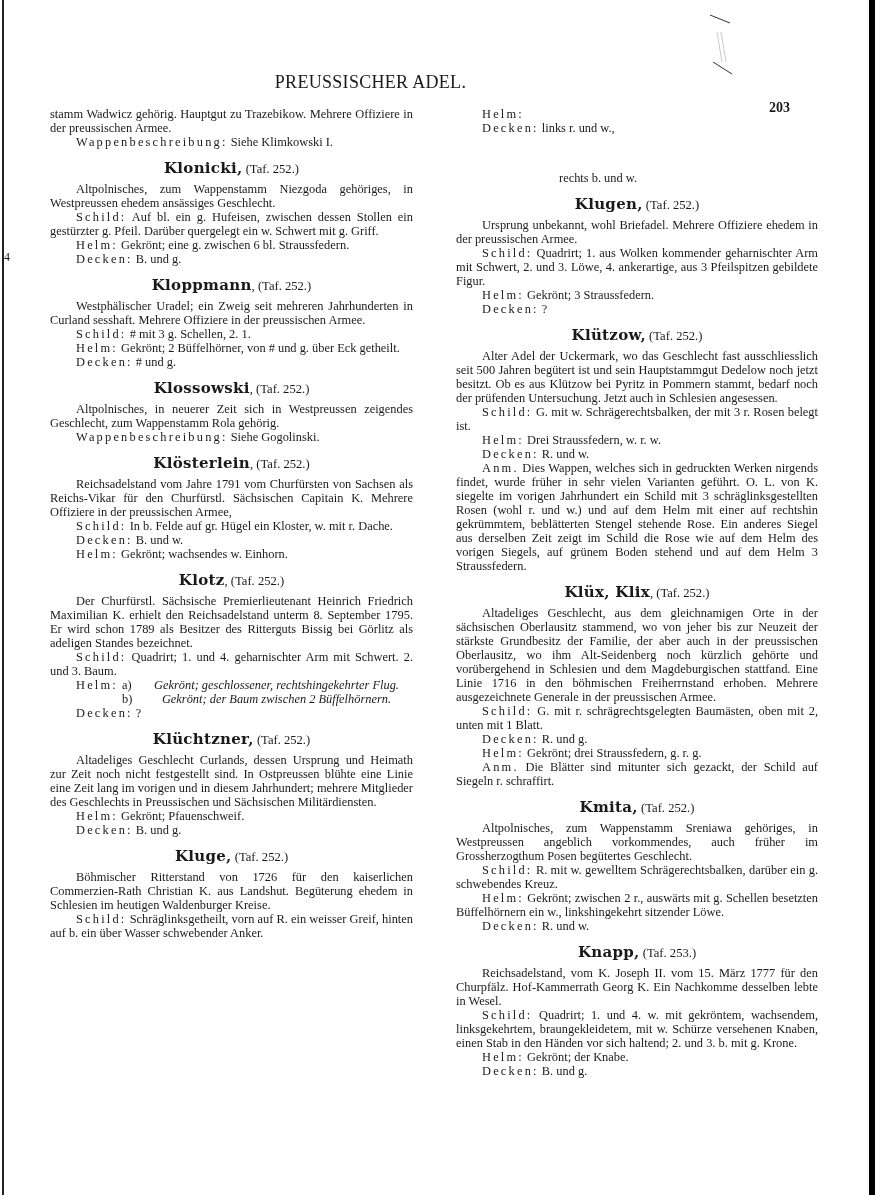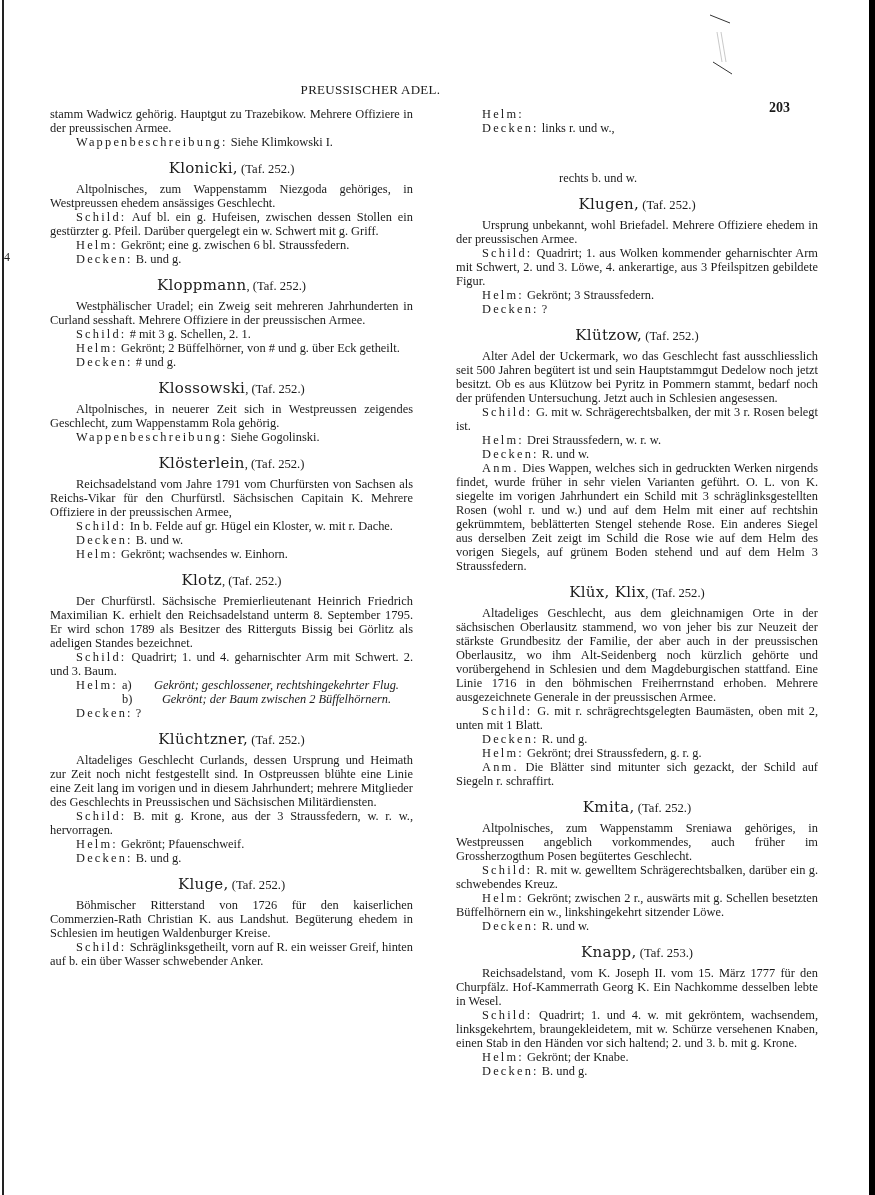--- a/index.html
+++ b/index.html
@@ -6,28 +6,28 @@
   body {
     width: 875px; height: 1195px; background: #ffffff; position: relative; overflow: hidden;
     font-family: "Liberation Serif", "DejaVu Serif", serif; color: #1a1a1a;
   }
   .left-edge { position: absolute; left: 2px; top: 0; width: 2px; height: 1195px; background: #222; }
   .left-edge-mark { position: absolute; left: 4px; top: 250px; font-size: 12px; }
   .right-edge { position: absolute; right: 0; top: 0; width: 6px; height: 1195px; background: #000; }
   .pencil-marks { position: absolute; left: 705px; top: 10px; width: 40px; height: 70px; }
   .running-head {
     position: absolute; left: 0; top: 72px; width: 741px; text-align: center;
-    font-size: 13px; letter-spacing: 0.3px; margin-top: 10px;
+    font-size: 18px; letter-spacing: 0.3px;
   }
   .page-number { position: absolute; left: 769px; top: 70px; font-size: 14px; font-weight: bold; margin-top: 30px; }
   .col { position: absolute; font-size: 12.4px; line-height: 14px; text-align: justify; }
   .col.left { left: 50px; top: 107px; width: 363px; }
   .col.right { left: 456px; top: 107px; width: 362px; }
   .entry-title { text-align: center; margin: 12px 0 6px 0; font-size: 12.6px; }
-  .entry-title .name { font-weight: 400; font-size: 15px; font-family: "DejaVu Serif", serif; letter-spacing: 0.3px; }
+  .entry-title .name { font-weight: 700; font-size: 15px; font-family: "DejaVu Serif", serif; letter-spacing: 0.3px; }
   p { margin: 0; text-indent: 26px; }
   p.noindent { text-indent: 0; }
   .lbl { letter-spacing: 2.2px; }
   .sub { display: flex; }
   .sub .v { flex: 1; text-indent: 0; text-align: center; font-style: italic; }
   .deck-cont { padding-left: 103px; text-indent: 0; margin-top: 36px; }
 </style>
 </head>
 <body>
 
@@ -94,21 +94,20 @@
             <span class="v">Gekrönt; der Baum zwischen 2 Büffelhörnern.</span>
           </div>
       </div>
     </div>
     <p><span class="lbl">Decken:</span> <span>?</span></p>
   </div>
 
   <div>
     <div class="entry-title"><span class="name">Klüchtzner,</span> <span>(Taf. 252.)</span></div>
     <p>Altadeliges Geschlecht Curlands, dessen Ursprung und Heimath zur Zeit noch nicht festgestellt sind. In Ostpreussen blühte eine Linie eine Zeit lang im vorigen und in diesem Jahrhundert; mehrere Mitglieder des Geschlechts in Preussischen und Sächsischen Militärdiensten.</p>
-    <p><span class="lbl">Schild:</span> <span>B. mit g. Krone, aus der 3 Straussfedern, w. r. w., hervorragen.</span></p>
     <p><span class="lbl">Helm:</span> <span>Gekrönt; Pfauenschweif.</span></p>
     <p><span class="lbl">Decken:</span> <span>B. und g.</span></p>
   </div>
 
   <div>
     <div class="entry-title"><span class="name">Kluge,</span> <span>(Taf. 252.)</span></div>
     <p>Böhmischer Ritterstand von 1726 für den kaiserlichen Commerzien-Rath Christian K. aus Landshut. Begüterung ehedem in Schlesien im heutigen Waldenburger Kreise.</p>
     <p><span class="lbl">Schild:</span> <span>Schräglinksgetheilt, vorn auf R. ein weisser Greif, hinten auf b. ein über Wasser schwebender Anker.</span></p>
   </div>
 </div>

